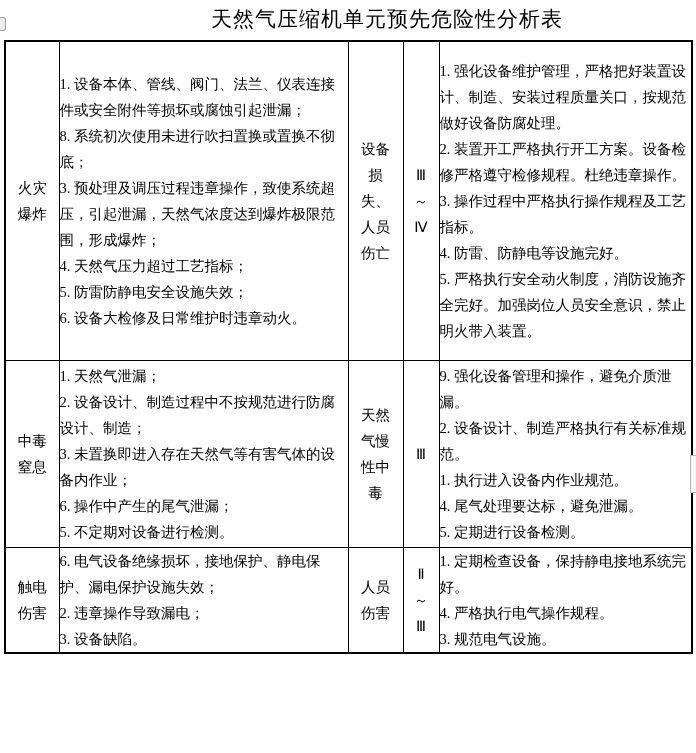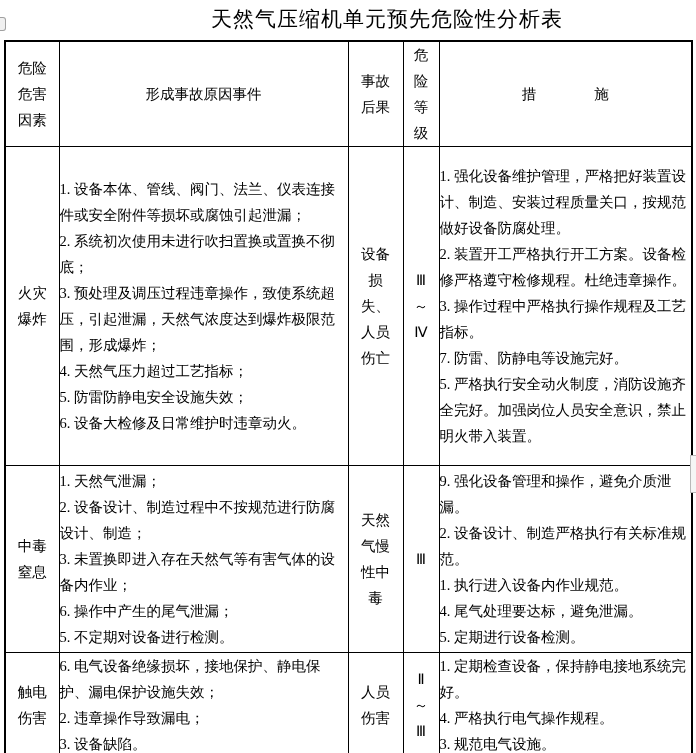--- a/index.html
+++ b/index.html
@@ -90,58 +90,45 @@
 
 <table class="hazard-table">
   <colgroup>
     <col style="width:54px">
     <col style="width:289px">
     <col style="width:55px">
     <col style="width:36px">
     <col style="width:253px">
   </colgroup>
   <tbody>
-    <tr class="row-header">
-      <th class="c-center">危险
-危害
-因素</th>
-      <th class="c-center">形成事故原因事件</th>
-      <th class="c-center">事故
-后果</th>
-      <th class="c-center">危
-险
-等
-级</th>
-      <th class="c-center">措　　　　施</th>
-    </tr>
 
     <tr class="row-fire">
       <td class="c-center">火灾
 爆炸</td>
       <td class="c-text">
           <div class="para">1. 设备本体、管线、阀门、法兰、仪表连接件或安全附件等损坏或腐蚀引起泄漏；</div>
-          <div class="para">2. 系统初次使用未进行吹扫置换或置换不彻底；</div>
+          <div class="para">8. 系统初次使用未进行吹扫置换或置换不彻底；</div>
           <div class="para">3. 预处理及调压过程违章操作，致使系统超压，引起泄漏，天然气浓度达到爆炸极限范围，形成爆炸；</div>
           <div class="para">4. 天然气压力超过工艺指标；</div>
           <div class="para">5. 防雷防静电安全设施失效；</div>
           <div class="para">6. 设备大检修及日常维护时违章动火。</div>
         </td>
       <td class="c-center">设备
 损
 失、
 人员
 伤亡</td>
       <td class="c-center">Ⅲ
 ～
 Ⅳ</td>
       <td class="c-text">
           <div class="para">1. 强化设备维护管理，严格把好装置设计、制造、安装过程质量关口，按规范做好设备防腐处理。</div>
           <div class="para">2. 装置开工严格执行开工方案。设备检修严格遵守检修规程。杜绝违章操作。</div>
           <div class="para">3. 操作过程中严格执行操作规程及工艺指标。</div>
-          <div class="para">7. 防雷、防静电等设施完好。</div>
+          <div class="para">4. 防雷、防静电等设施完好。</div>
           <div class="para">5. 严格执行安全动火制度，消防设施齐全完好。加强岗位人员安全意识，禁止明火带入装置。</div>
         </td>
     </tr>
 
     <tr class="row-poison">
       <td class="c-center">中毒
 窒息</td>
       <td class="c-text">
           <div class="para">1. 天然气泄漏；</div>
           <div class="para">2. 设备设计、制造过程中不按规范进行防腐设计、制造；</div>

